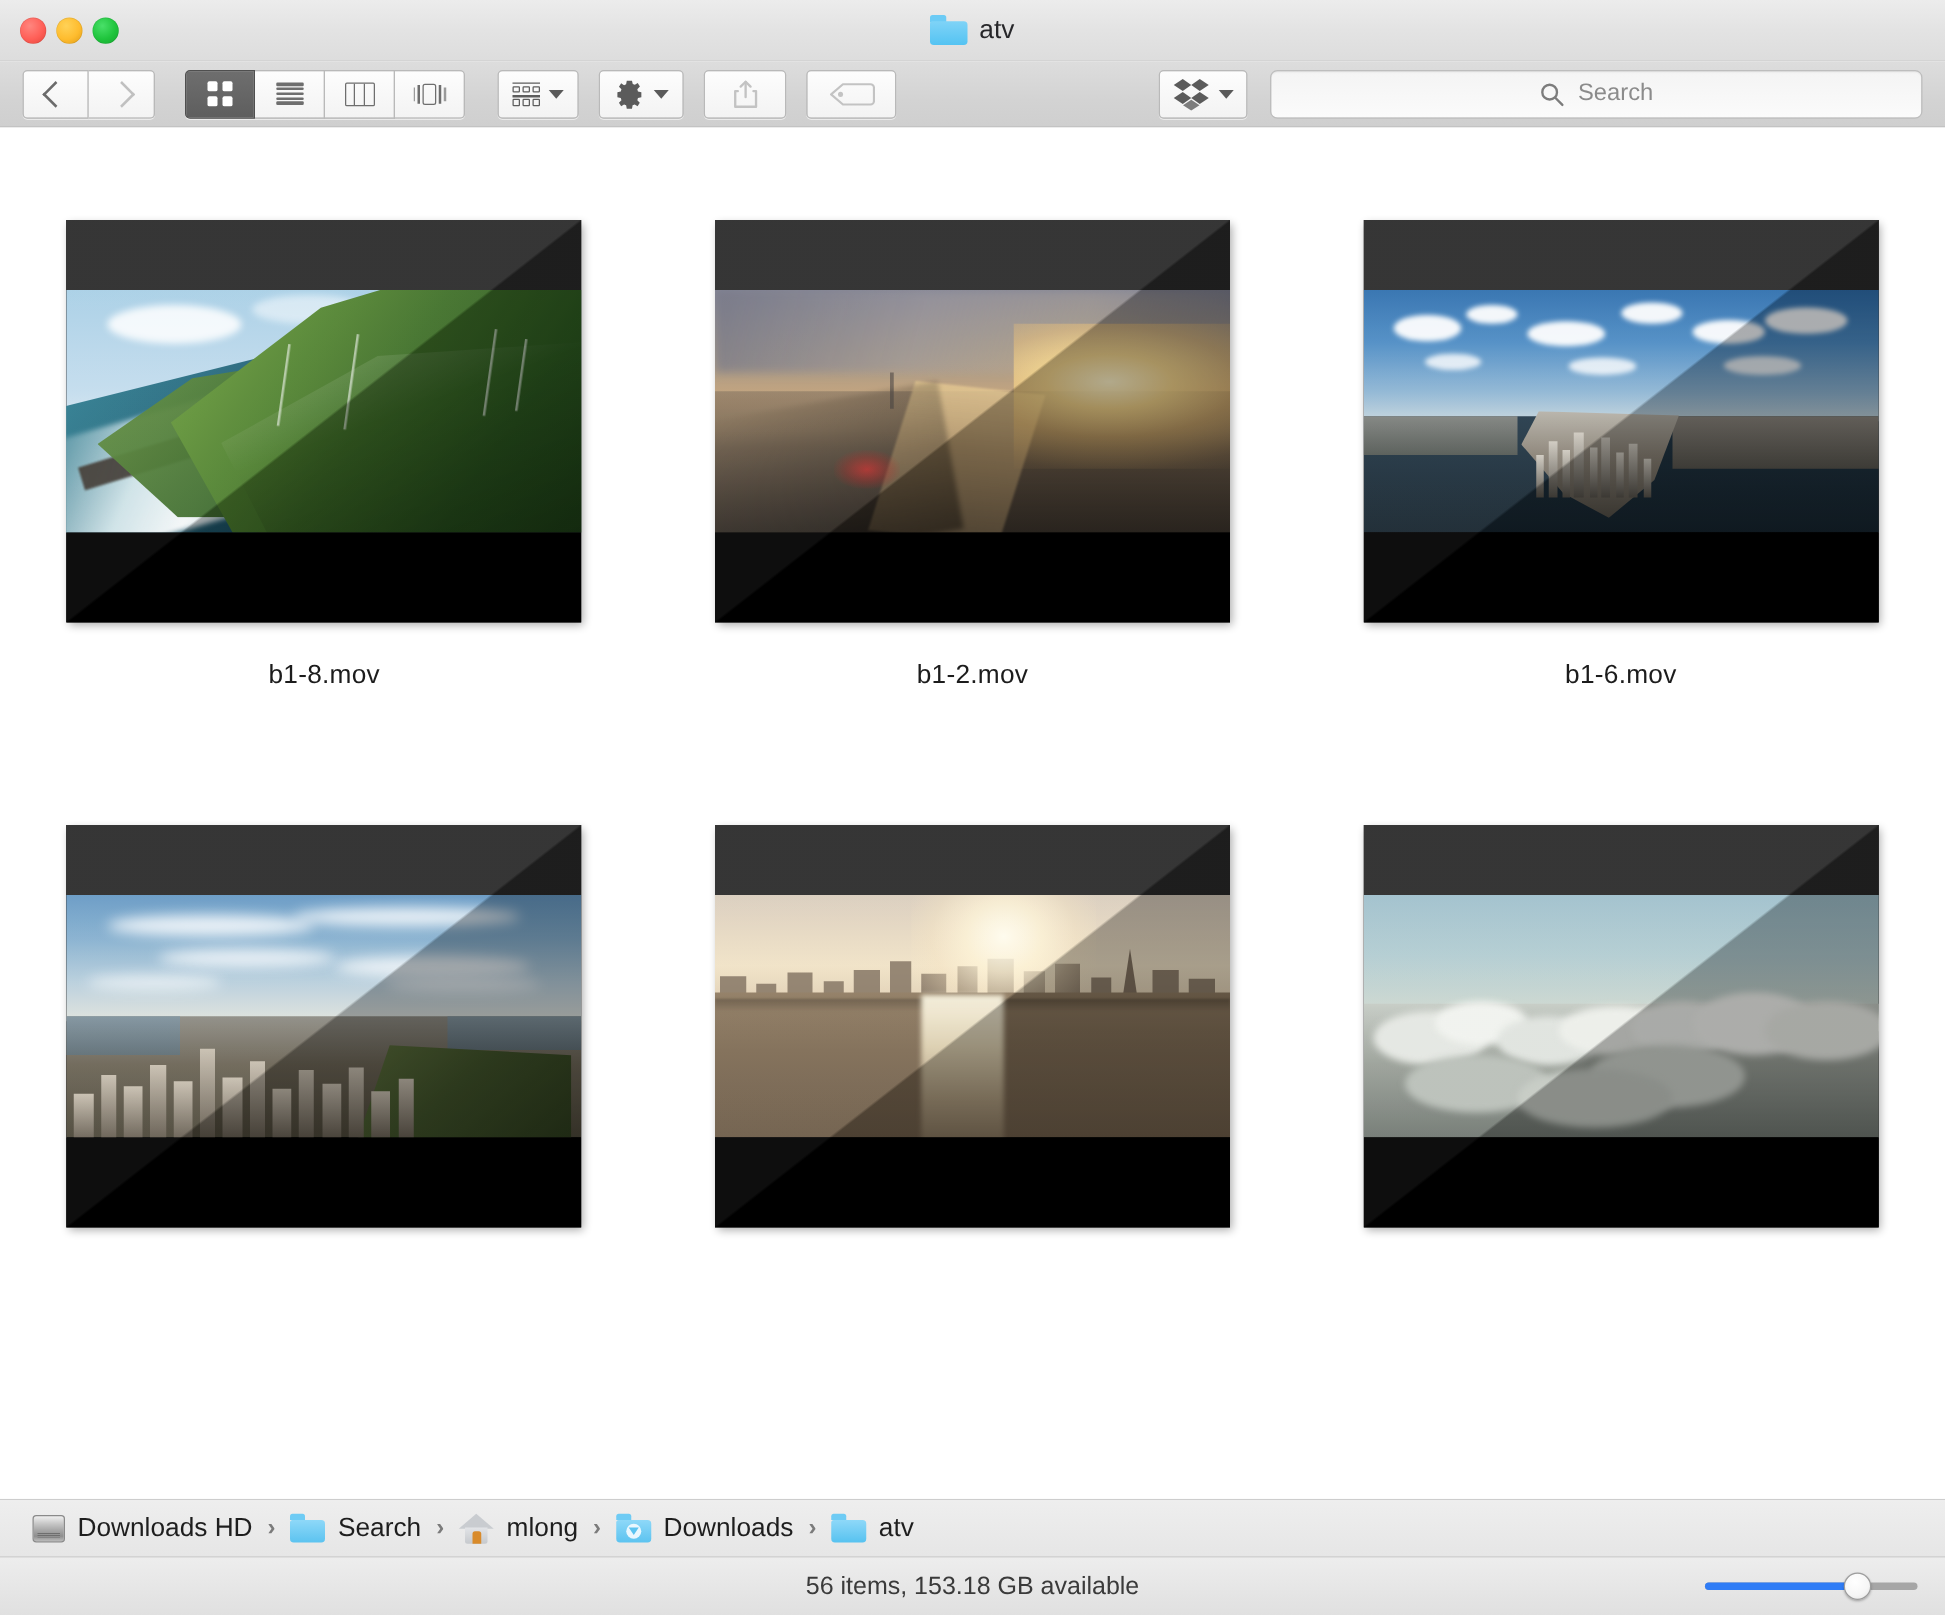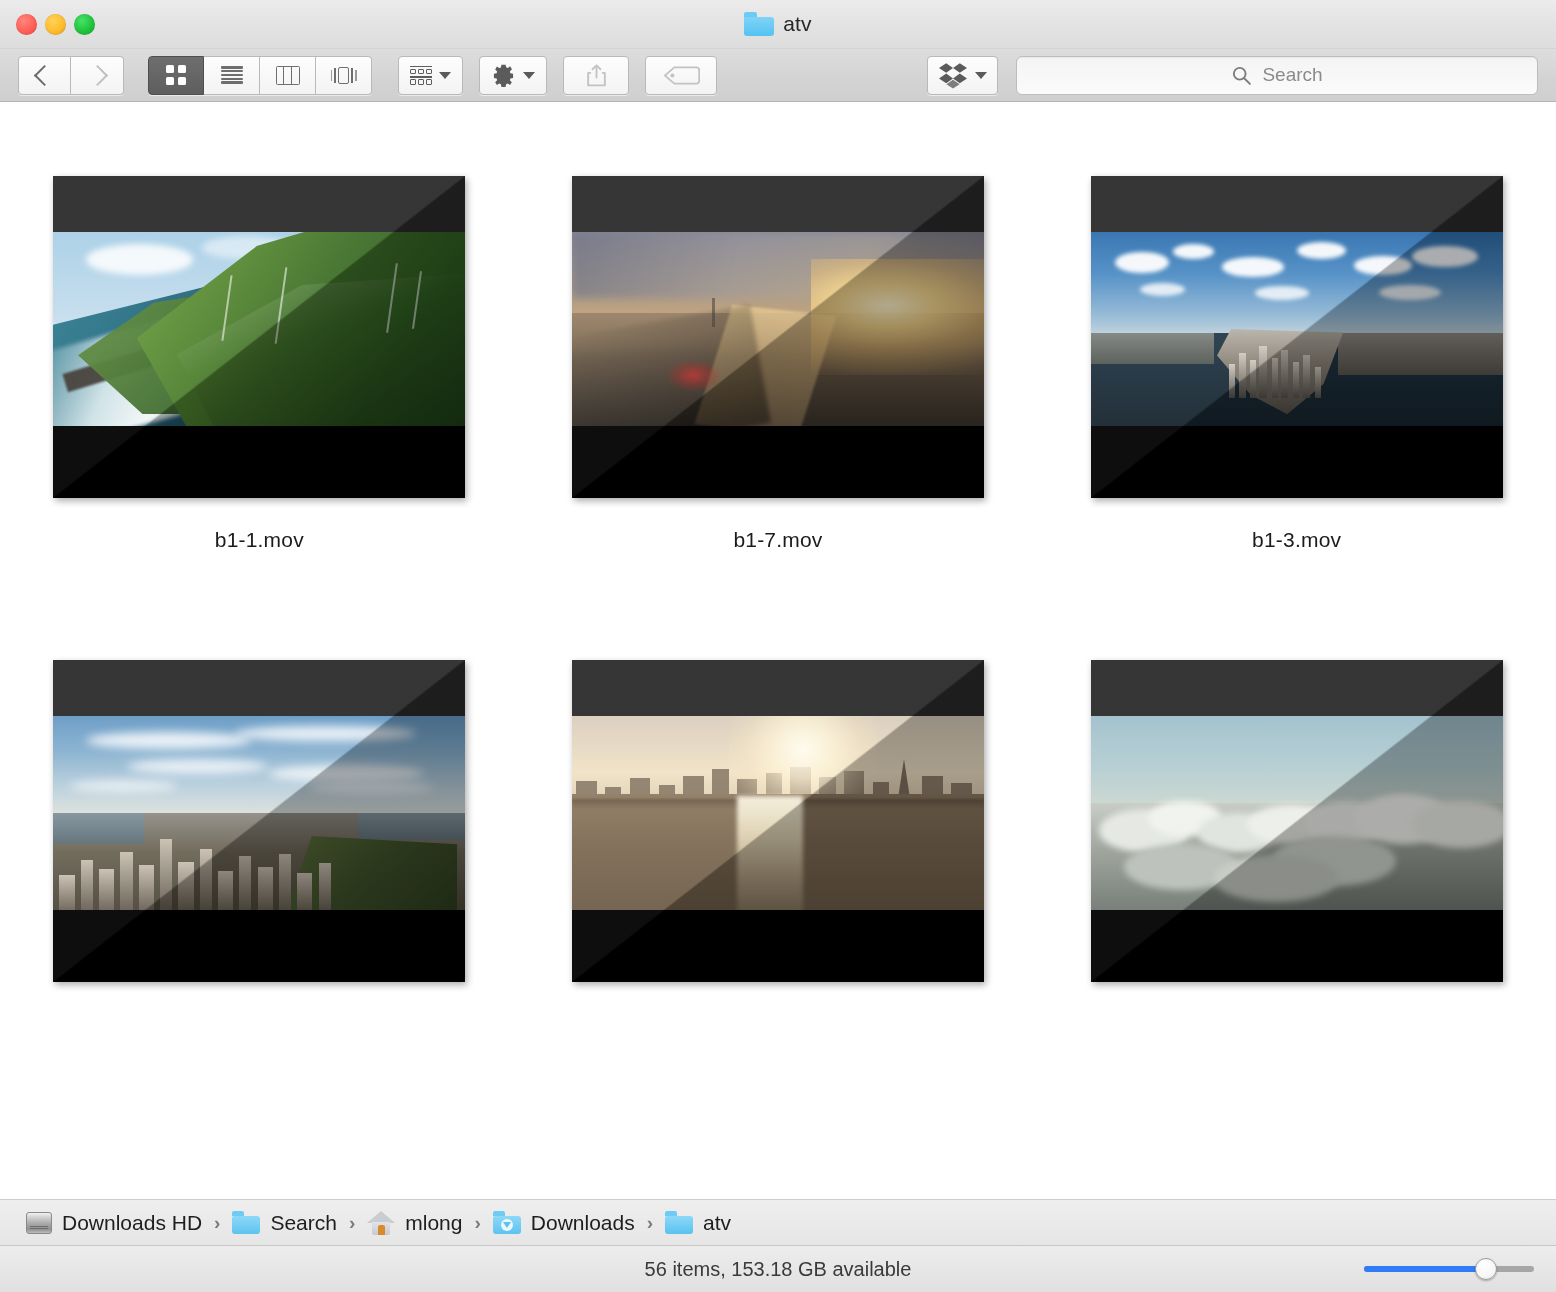--- a/index.html
+++ b/index.html
@@ -673,21 +673,21 @@
                 <div class="hawaii-fall" style="left:55%;top:18%;height:40%;"></div>
                 <div class="hawaii-fall" style="left:82%;top:16%;height:36%;"></div>
                 <div class="hawaii-fall" style="left:88%;top:20%;height:30%;"></div>
               </div>
             </div>
             <div class="matte-top"></div>
             <div class="matte-bot"></div>
             <div class="gloss"></div>
           </div>
         </div>
-        <div class="label">b1-1.mov</div>
+        <div class="label">b1-8.mov</div>
       </div>
 
       <div class="item">
         <div class="thumb-wrap">
           <div class="thumb">
             <div class="vframe">
               <div class="sc">
                 <div class="lon-sky"></div>
                 <div class="lon-clouds"></div>
                 <div class="lon-ground"></div>
@@ -696,21 +696,21 @@
                 <div class="lon-shard"></div>
                 <div class="lon-dark"></div>
                 <div class="lon-redflare"></div>
               </div>
             </div>
             <div class="matte-top"></div>
             <div class="matte-bot"></div>
             <div class="gloss"></div>
           </div>
         </div>
-        <div class="label">b1-7.mov</div>
+        <div class="label">b1-2.mov</div>
       </div>
 
       <div class="item">
         <div class="thumb-wrap">
           <div class="thumb">
             <div class="vframe">
               <div class="sc">
                 <div class="ny-sky"></div>
                 <div class="ny-cloud" style="left:6%;top:10%;width:13%;height:11%;"></div>
                 <div class="ny-cloud" style="left:20%;top:6%;width:10%;height:8%;"></div>
@@ -736,21 +736,21 @@
                   <i style="left:70%;width:6%;height:66%;"></i>
                   <i style="left:80%;width:5%;height:48%;"></i>
                 </div>
               </div>
             </div>
             <div class="matte-top"></div>
             <div class="matte-bot"></div>
             <div class="gloss"></div>
           </div>
         </div>
-        <div class="label">b1-3.mov</div>
+        <div class="label">b1-6.mov</div>
       </div>
 
       <div class="item">
         <div class="thumb-wrap">
           <div class="thumb">
             <div class="vframe">
               <div class="sc">
                 <div class="mh-sky"></div>
                 <div class="mh-cirrus" style="left:8%;top:8%;width:40%;height:9%;"></div>
                 <div class="mh-cirrus" style="left:44%;top:5%;width:44%;height:8%;"></div>

